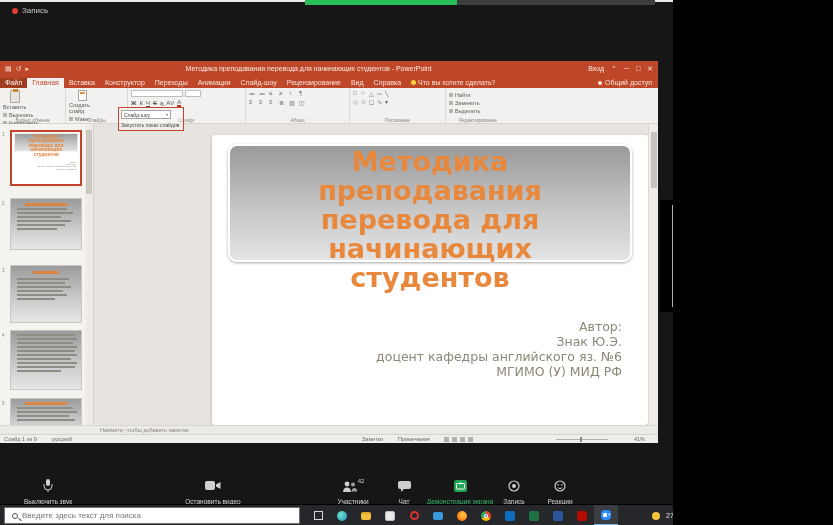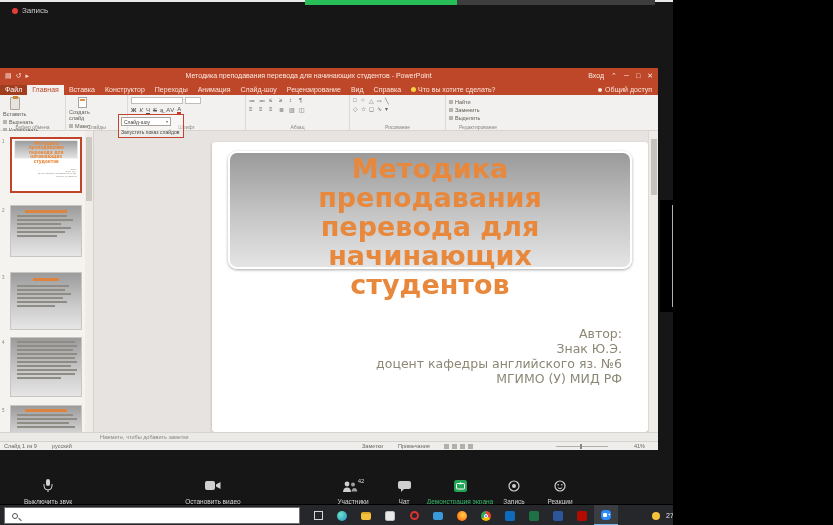--- a/index.html
+++ b/index.html
@@ -10,21 +10,21 @@
   
   .top-white { position:absolute; left:0; top:0; width:833px; height:2px; background:#e9e9e9; }
   .share-green { position:absolute; left:305px; top:0; width:152px; height:5px; background:#27bd57; }
   .share-dark { position:absolute; left:457px; top:0; width:198px; height:5px; background:#3d3d3d; }
   .rec { position:absolute; left:12px; top:6px; display:flex; align-items:center; gap:4px; }
   .rec-dot { width:6px; height:6px; border-radius:50%; background:#e03e36; }
   .rec-label { font-size:8px; color:#c9c9c9; }
   .fs-exit { position:absolute; left:814px; top:5px; width:9px; height:7px; border:1px solid #9a9a9a; }
 
   
-  .ppt { position:absolute; left:0; top:68px; width:658px; height:382px; background:#ffffff;border-radius:32px; }
+  .ppt { position:absolute; left:0; top:61px; width:658px; height:382px; background:#ffffff;border-radius:32px; }
   .ppt-titlebar { position:absolute; left:0; top:0; width:658px; height:15px; background:#bd4728;
                   display:flex; align-items:center; color:#fff; font-size:7px; }
   .qat { display:flex; gap:4px; margin-left:5px; align-items:center; }
   .qat-glyph { font-size:7px; color:#f7d9ce; line-height:7px; }
   .ppt-title { flex:1; text-align:center; color:#fbe9e2; white-space:nowrap; overflow:hidden; }
   .tb-right { display:flex; gap:7px; margin-right:5px; align-items:center; }
   .winctl { font-size:7px; color:#fbe9e2; line-height:7px; }
 
   .ppt-tabs { position:absolute; left:0; top:15px; width:658px; height:12px; background:#bd4728;
               display:flex; align-items:flex-end; font-size:7px; color:#fce4db; }
@@ -523,20 +523,21 @@
         <path d="M3.8 7.4c1.4 1.6 3 1.6 4.4 0" stroke="#cfcfcf" fill="none"></path>
       </svg>
       <span class="lbl">Реакции</span>
     </div>
 
   </div>
 
   <div class="taskbar">
     <div class="tb-search">
       <span class="search-glyph"></span>
+      <input placeholder="Введите здесь текст для поиска" style="">
     </div>
     <div class="tb-icons">
       <div class="tb-icon">
           <span style="width:9px;height:9px;border:1px solid #cfd6dd"></span>
         </div>
       <div class="tb-icon">
           <span class="ic-ci" style="background:radial-gradient(circle at 35% 35%, #6fe3c1, #1f8fd0)"></span>
         </div>
       <div class="tb-icon">
           <span class="ic-sq" style="background:#f5c13c; border-top:2px solid #e0a92a; height:8px"></span>

